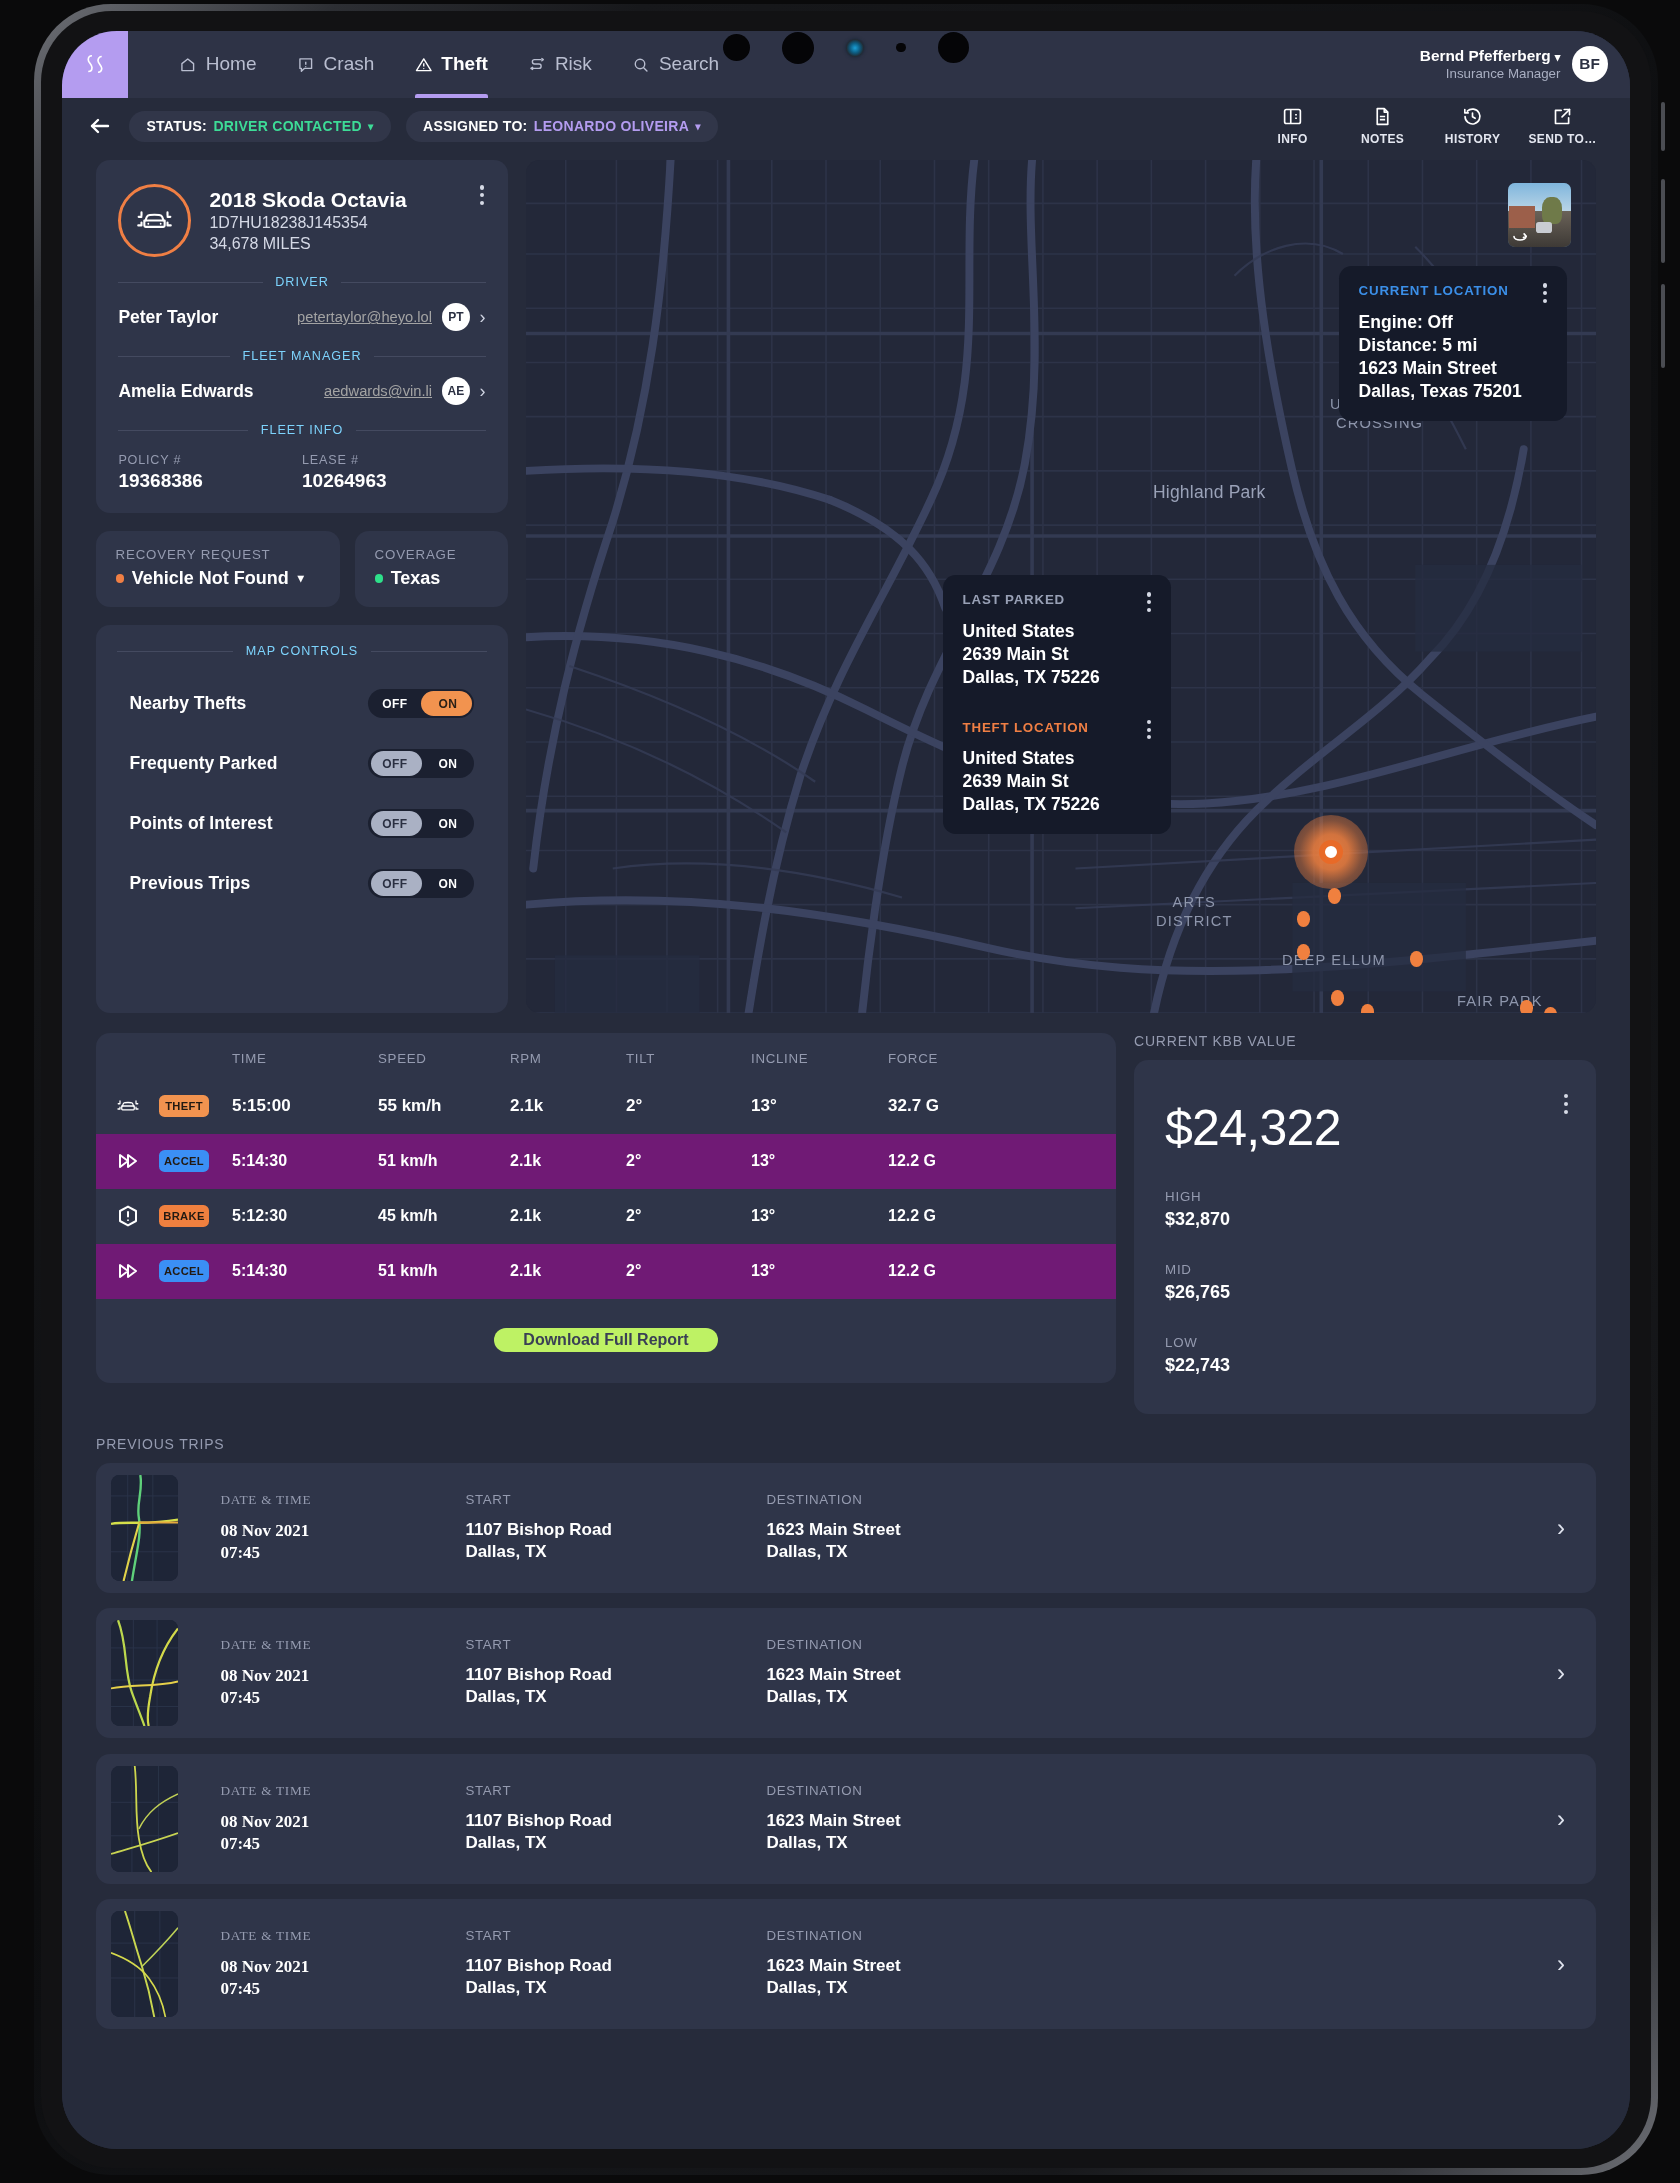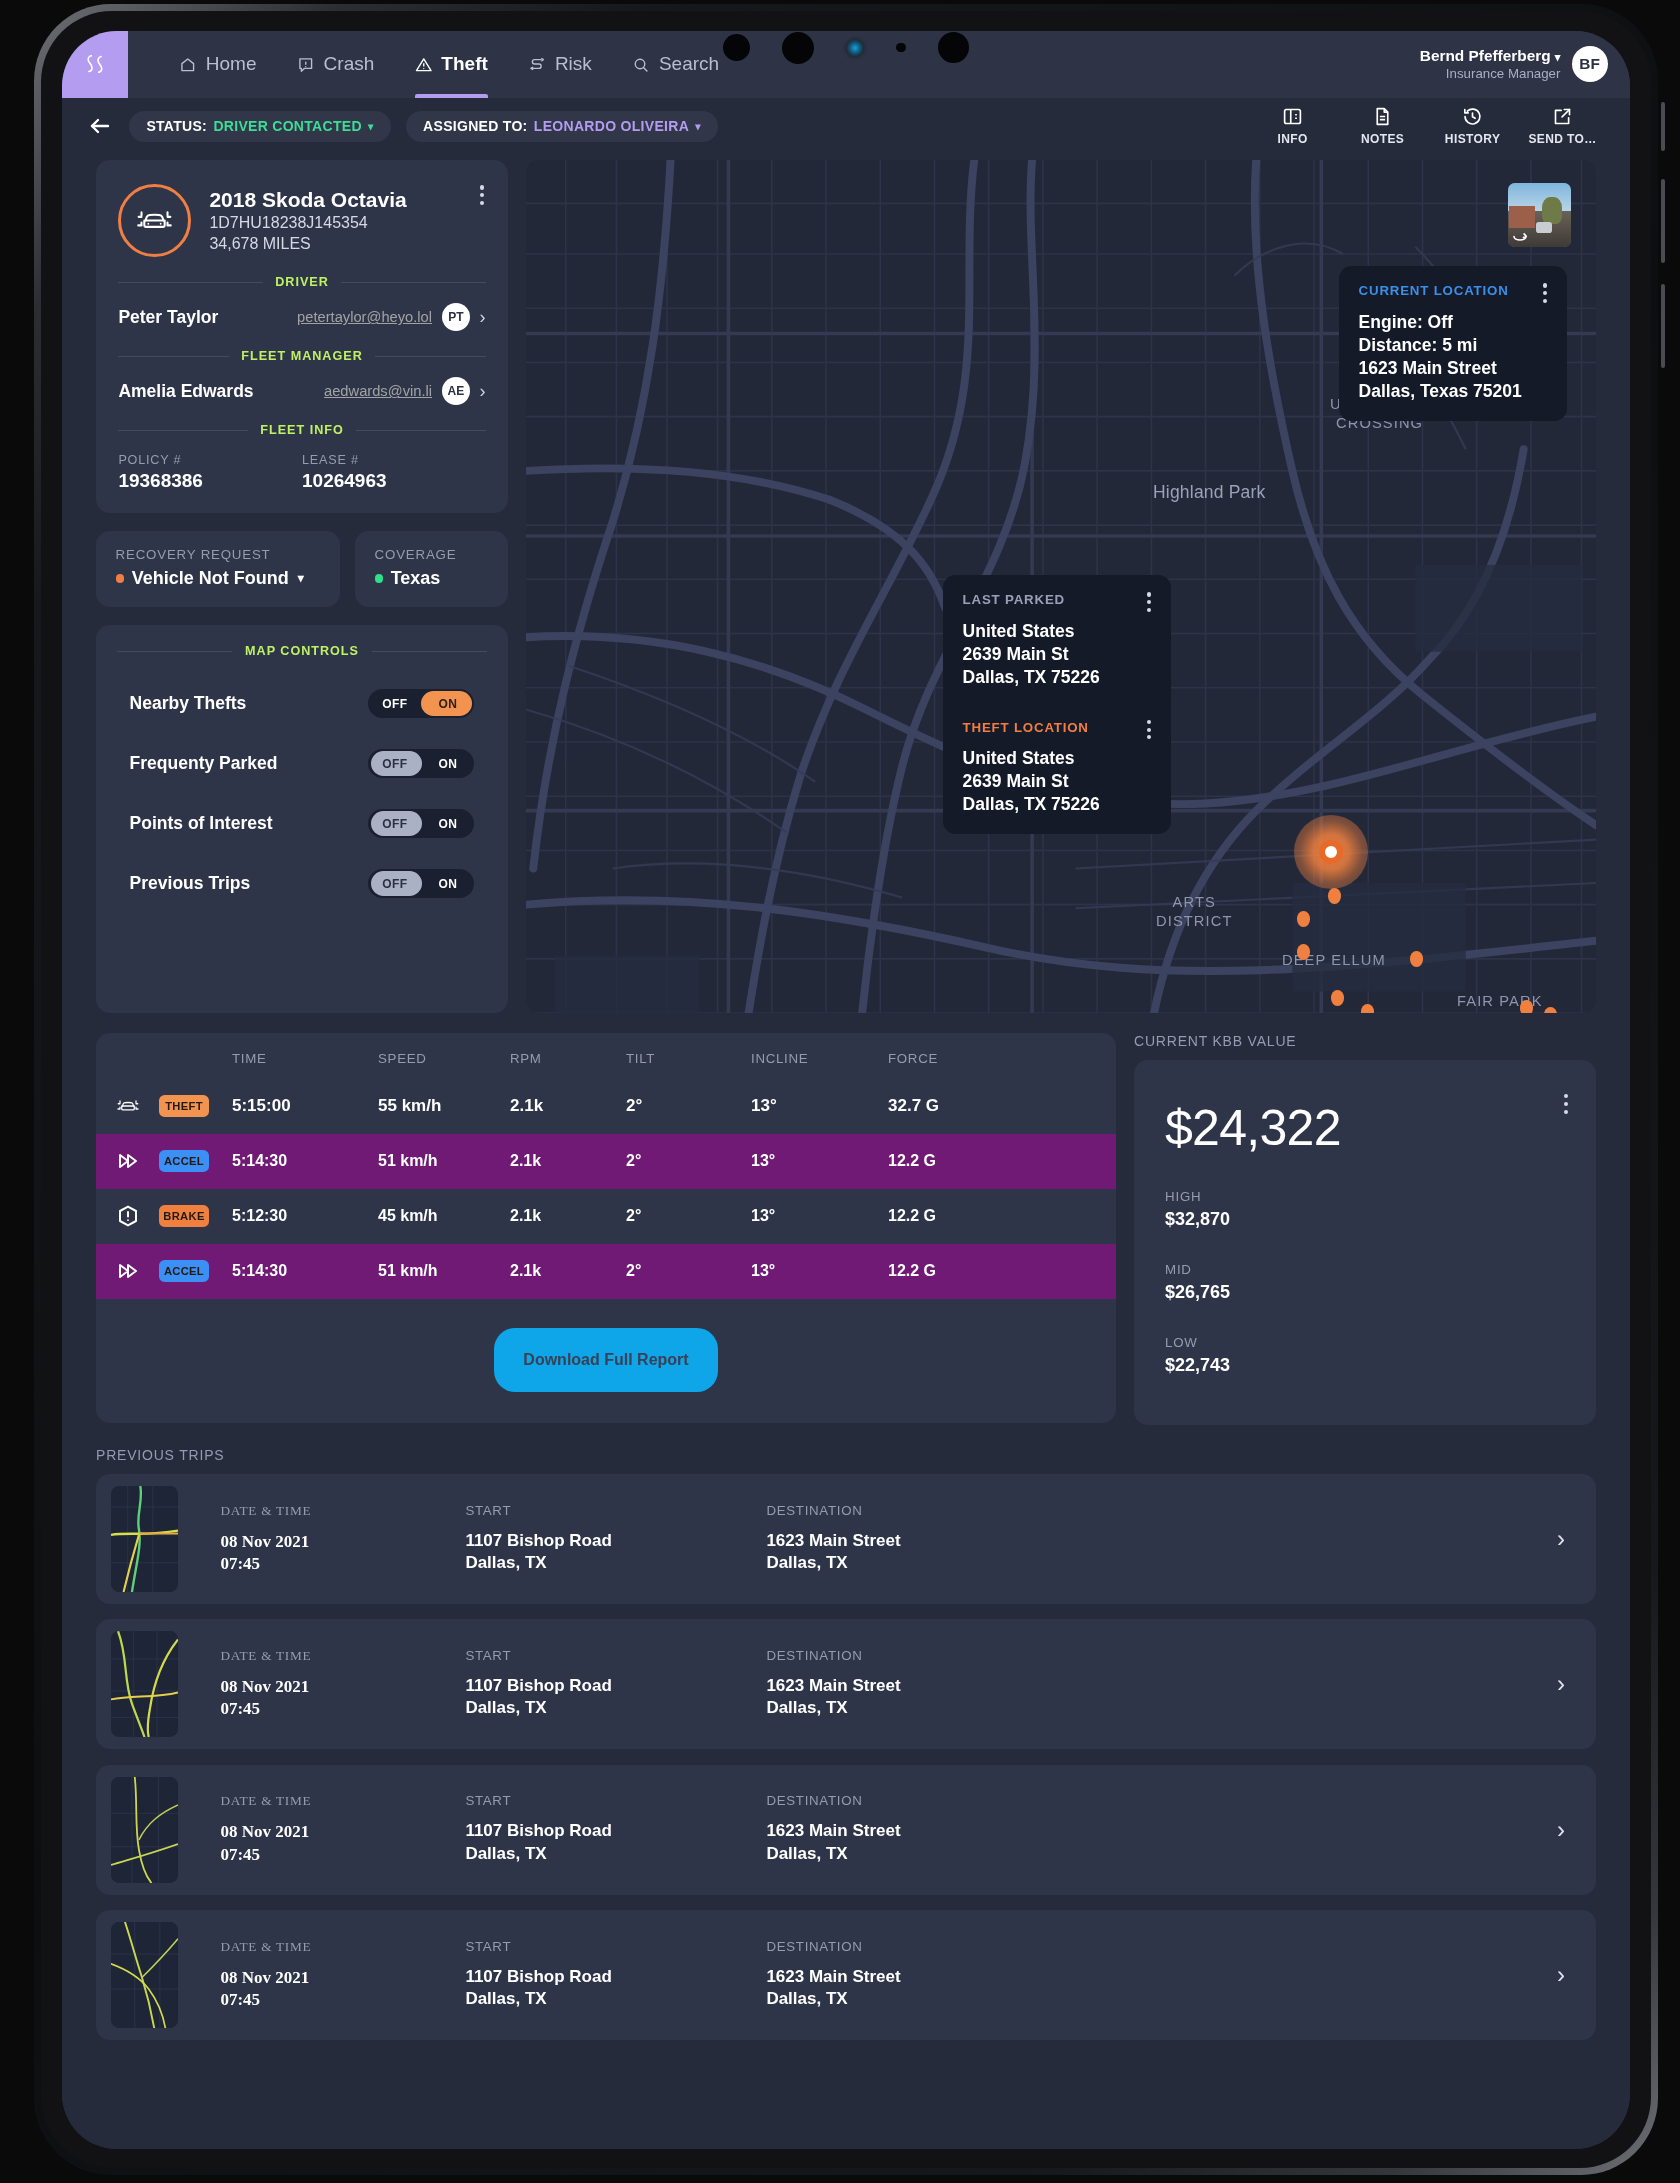--- a/index.html
+++ b/index.html
@@ -131,21 +131,21 @@
   #veh-info { padding-top:2.8px; }
   #veh-title { color:#fff; font-size:21px; font-weight:700; line-height:1.25; }
   #veh-vin { color:#d5d9e6; font-size:16px; line-height:1.3; }
   #veh-miles { color:#d5d9e6; font-size:16px; line-height:1.3; }
   .kebab { position:absolute; cursor:pointer; display:flex; flex-direction:column; gap:3.5px; }
   .kebab i { width:4.2px; height:4.2px; border-radius:50%; background:#d6dae6; display:block; }
   #veh-kebab { right:24px; top:25px; }
 
   .divider-label {
     display:flex; align-items:center; gap:12.6px; margin: 18px 0 0 0;
-    color:#bef264; font-size:12.6px; font-weight:700; letter-spacing:1px;
+    color:#7dd3fc; font-size:12.6px; font-weight:400; letter-spacing:1px;
   }
   .divider-label::before, .divider-label::after {
     content:""; flex:1; height:0.7px; background:#444a60;
   }
   .person-row { display:flex; align-items:center; margin-top:14px; }
   .person-name { color:#fff; font-size:17.5px; font-weight:700; }
   .person-right { margin-left:auto; display:flex; align-items:center; gap:9.8px; }
   .person-email { color:#a3a3a3; font-size:14.7px; text-decoration:underline; cursor:pointer; }
   .person-initials {
     width:28px; height:28px; border-radius:50%; background:#fff; color:#2b3042;
@@ -252,22 +252,22 @@
   .c-time { width:146px; flex-shrink:0; }
   .c-speed { width:132px; flex-shrink:0; }
   .c-rpm { width:116px; flex-shrink:0; }
   .c-tilt { width:125px; flex-shrink:0; }
   .c-incline { width:137px; flex-shrink:0; }
   .c-force { flex:1; }
   .tl-row .cell { color:#ffffff; font-size:16px; font-weight:700; }
   .tl-row.first .cell { font-size:17px; }
   #dl-wrap { display:flex; justify-content:center; margin-top:29px; }
   #dl-btn {
-    background:#0ea5e9; color:#3a4055; font-size:16px; font-weight:700;
-    padding: 23px 29px; border-radius:21px; border:none; cursor:pointer;
+    background:#bef264; color:#3a4055; font-size:16px; font-weight:700;
+    padding: 3px 29px; border-radius:21px; border:none; cursor:pointer;
   }
 
   
   #kbb-card { padding: 32px 31px 36px 31px; position:relative; height: calc(100% - 25px); }
   #kbb-kebab { right:28px; top:34px; }
   #kbb-main { color:#ffffff; font-size:50px; font-weight:300; letter-spacing:-0.7px; margin-top:7px; }
   .kbb-block { margin-top:32px; }
   .kbb-lab { color:#959bb0; font-size:13.3px; letter-spacing:0.8px; }
   .kbb-val { color:#ffffff; font-size:18px; font-weight:700; margin-top:4.9px; }
 

